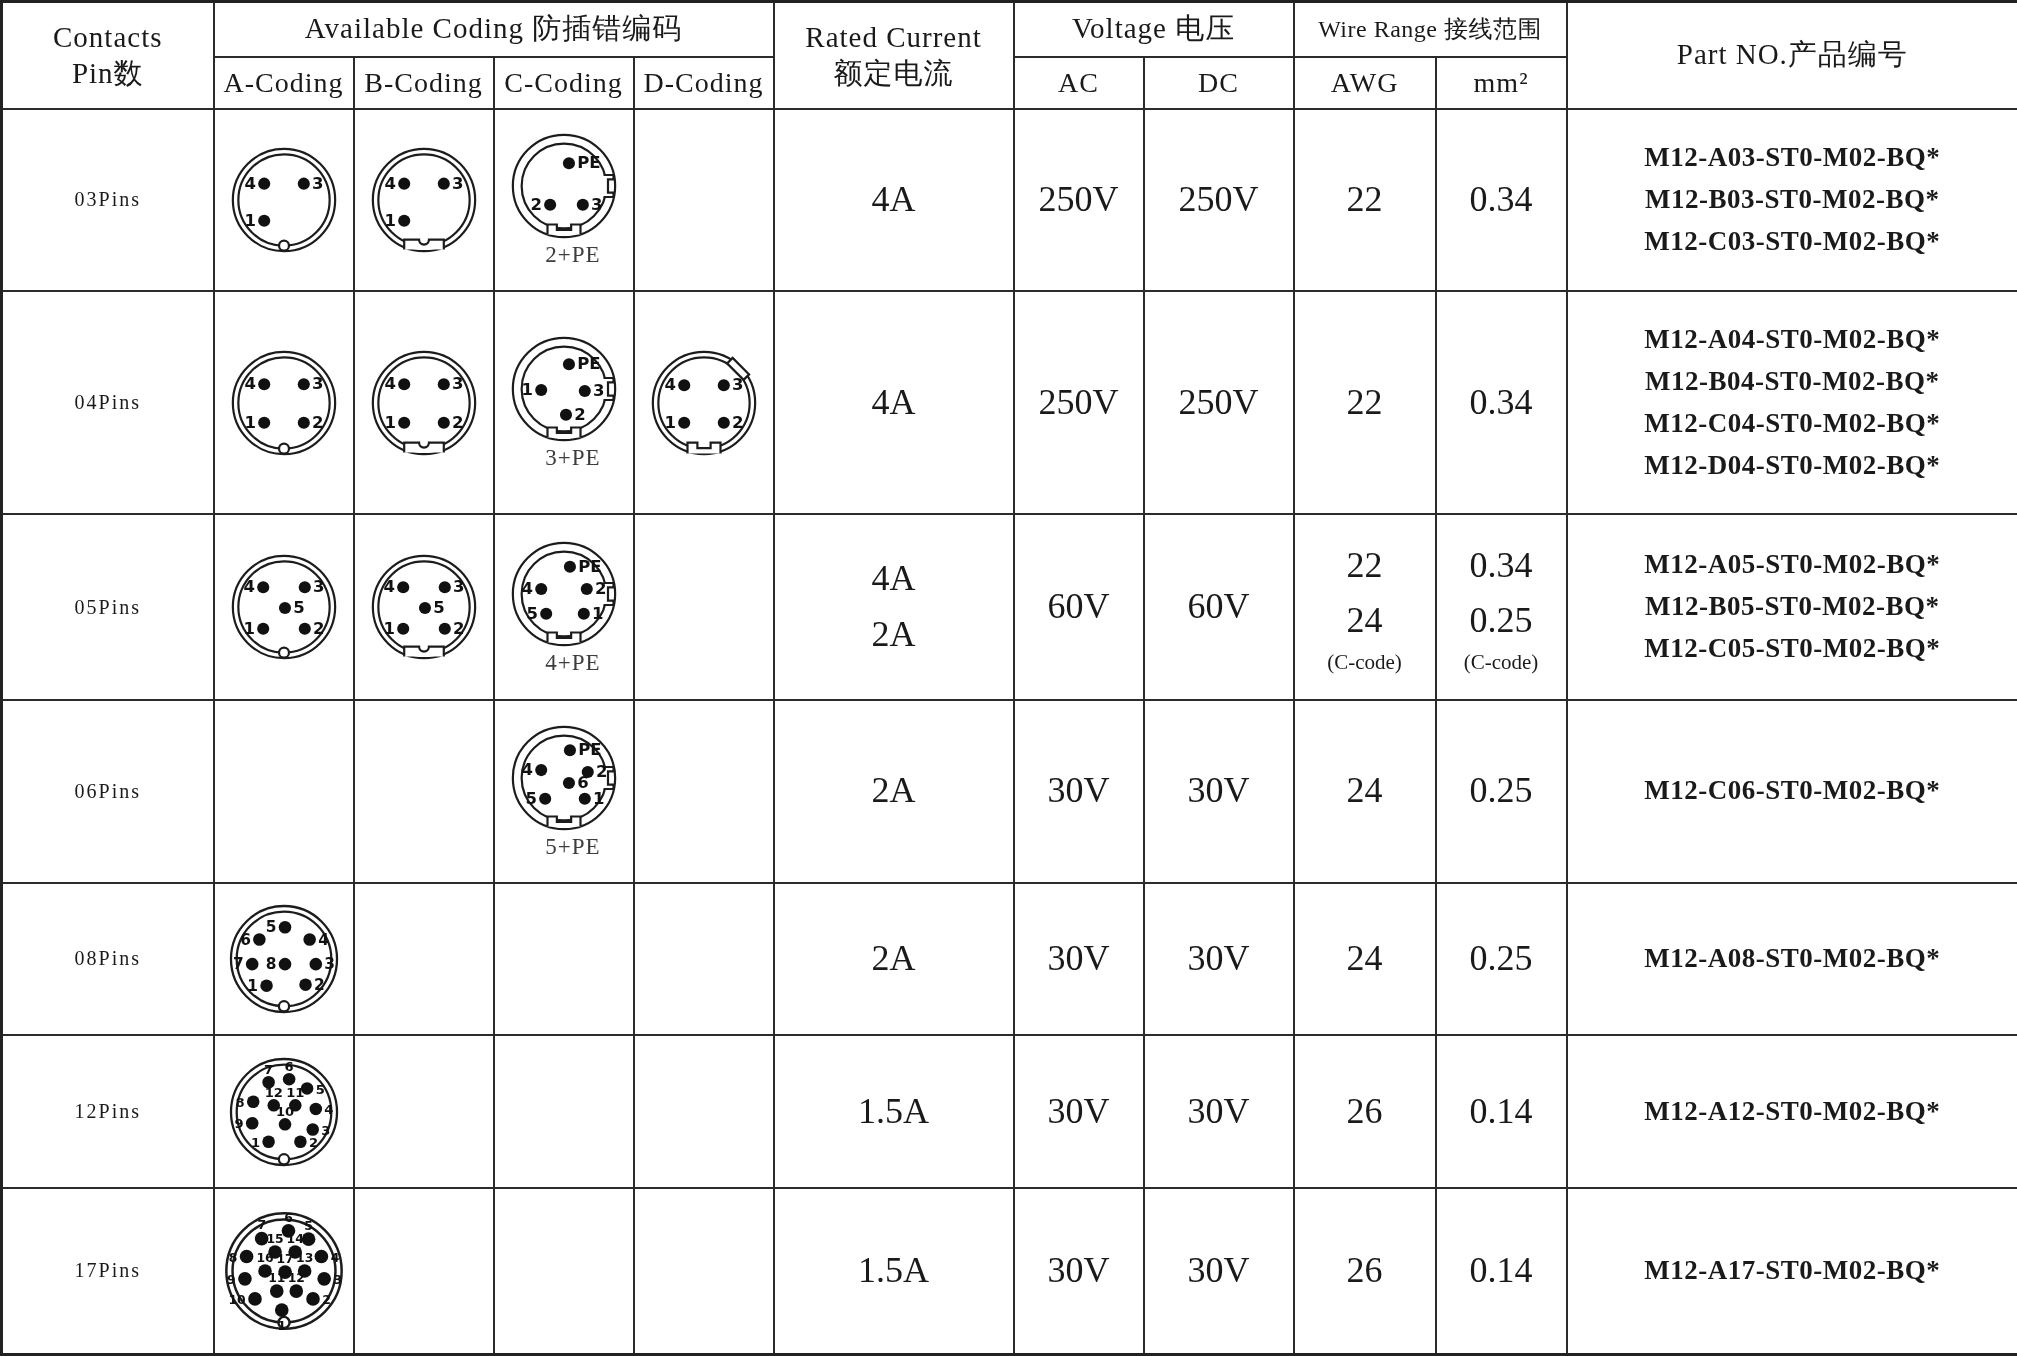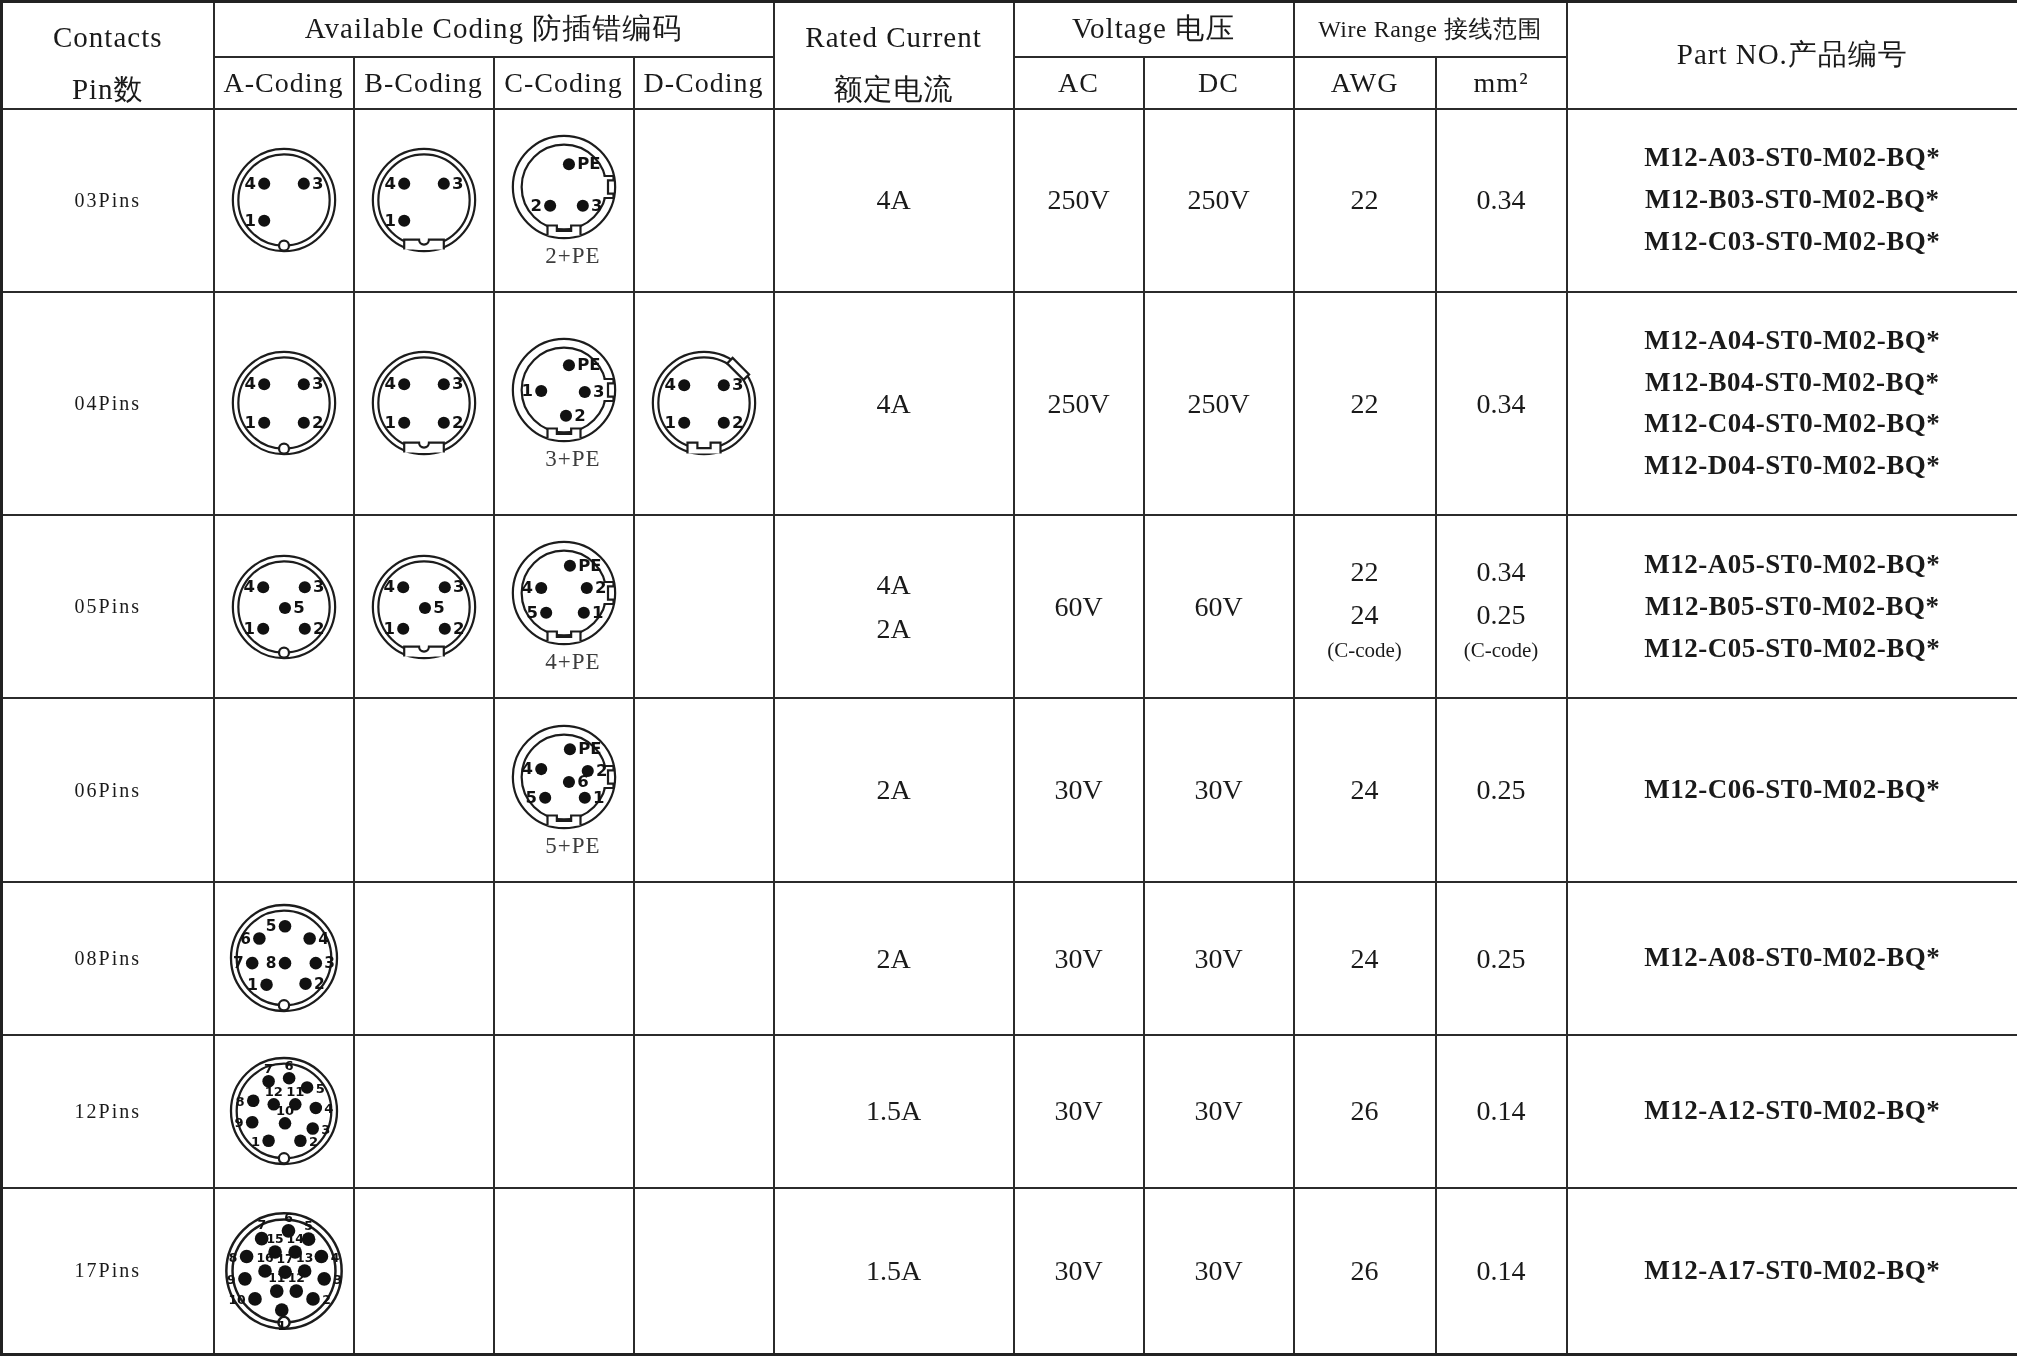--- a/index.html
+++ b/index.html
@@ -16,22 +16,22 @@
   th,td{
     border:2px solid #2b2b2b;
     text-align:center;vertical-align:middle;
     padding:0;font-weight:normal;
   }
   thead tr.h1{height:55px;}
   thead tr.h2{height:52px;}
   .fs-head{font-size:29px;letter-spacing:1px;}
   .fs-sub{font-size:28px;letter-spacing:1px;}
   .fs-wire{font-size:24px;letter-spacing:0.5px;font-family:Liberation Serif, serif;}
-  .two-line div{line-height:1.25;margin-top:16px;}
-  td .val{font-size:28px;line-height:1.55;}
+  .two-line div{line-height:1.25;}
+  td .val{font-size:36px;line-height:1.55;}
   td .small-note{font-size:21px;line-height:1.3;}
   .pins-label{font-size:20px;letter-spacing:2px;}
   .part-line{font-size:27px;line-height:1.55;letter-spacing:0.5px;white-space:nowrap;font-weight:bold;}
   .conn-wrap{display:flex;flex-direction:column;align-items:center;justify-content:center;}
   .conn-caption{font-size:23px;color:#3d3d3d;margin-top:1px;letter-spacing:1px;margin-left:19px;}
   svg text{font-family:"DejaVu Sans","Liberation Sans",sans-serif;font-weight:bold;}
 </style>
 </head>
 <body>
 

